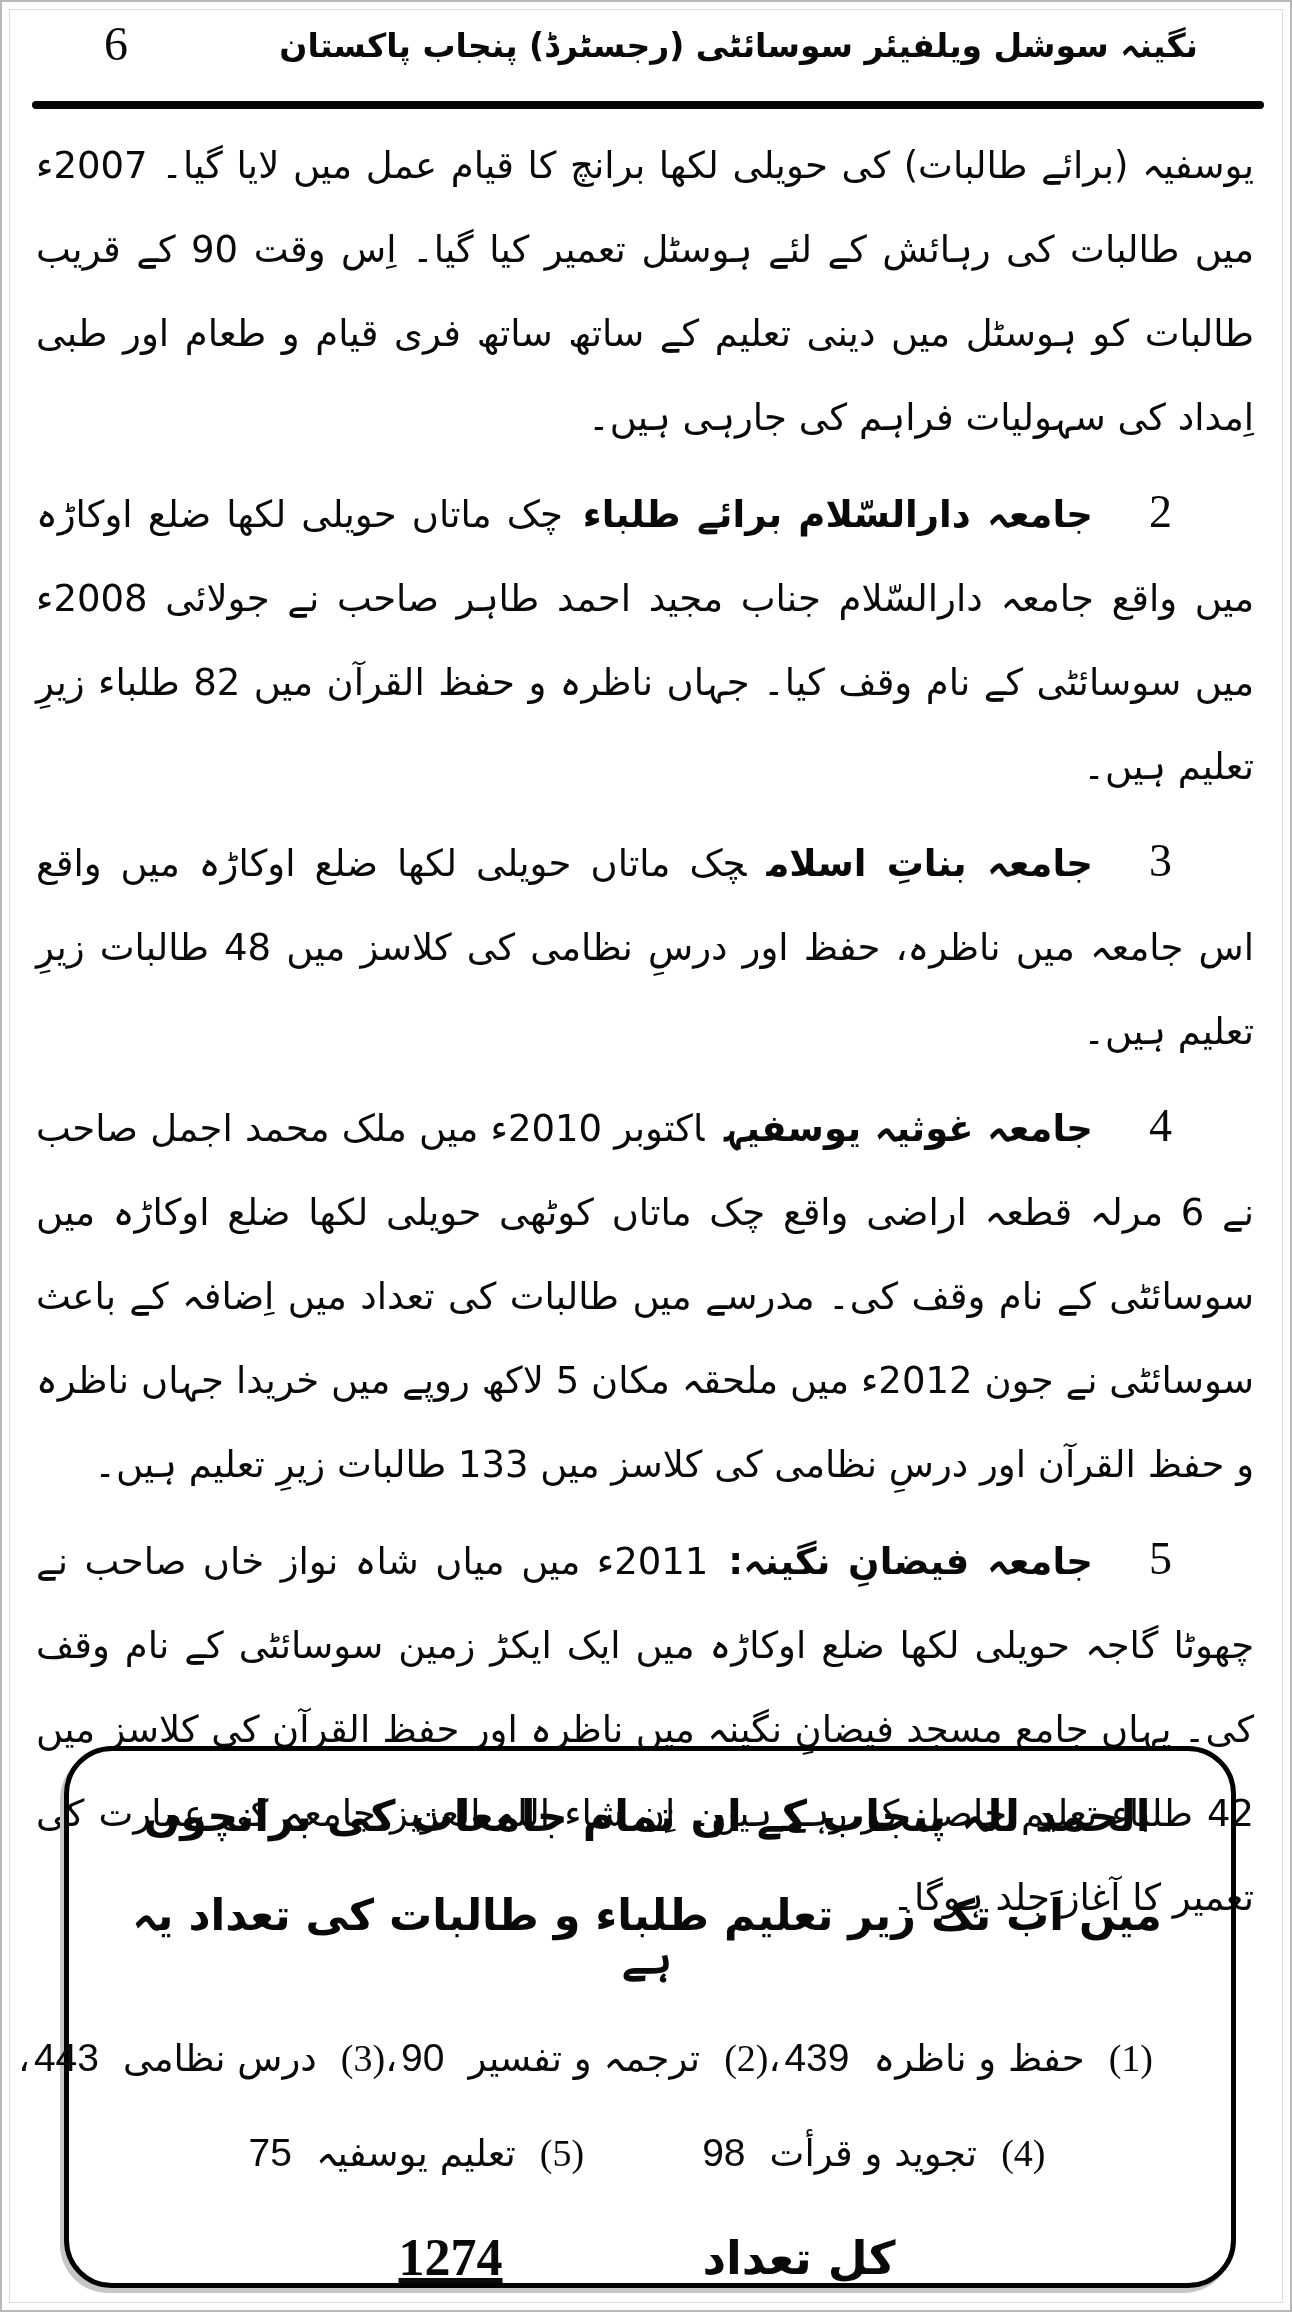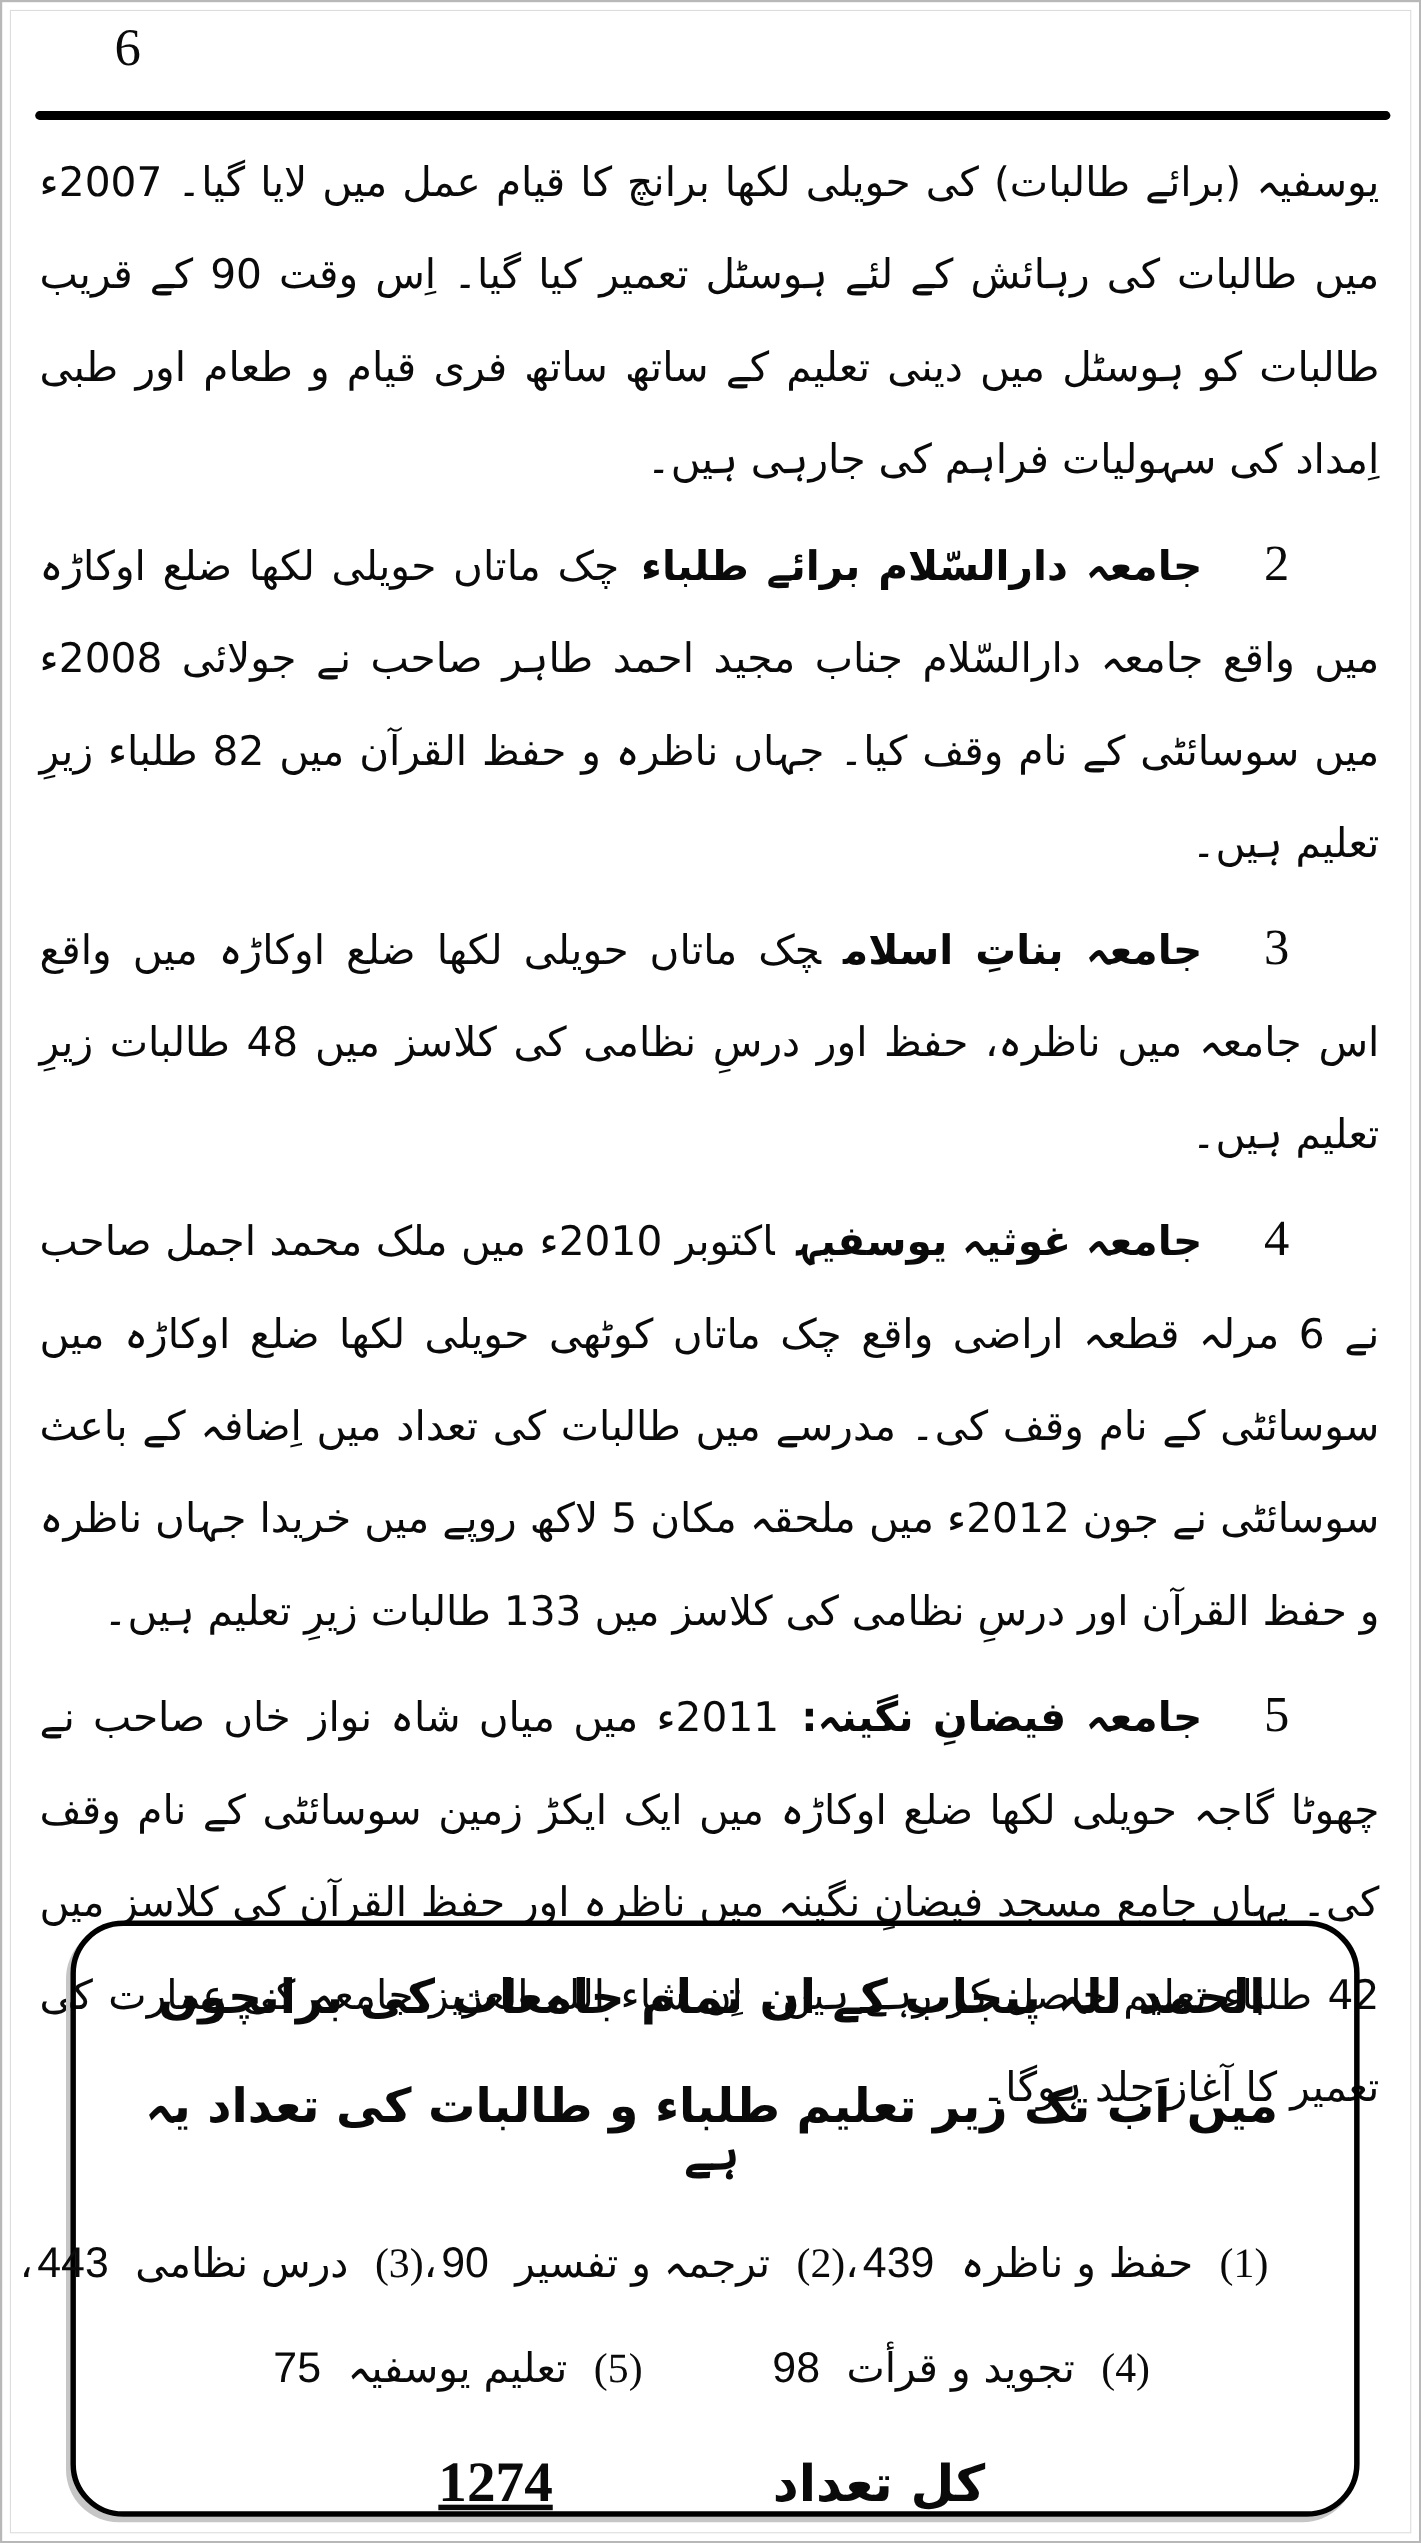--- a/index.html
+++ b/index.html
@@ -90,20 +90,21 @@
     font-size:52px; font-weight:bold; line-height:1;text-decoration:underline;
   }
 </style>
 </head>
 <body>
 
 <div class="page">
   <div class="page-inner-edge"></div>
 
   <div class="page-number">6</div>
+  <div class="header-title">نگینہ سوشل ویلفیئر سوسائٹی (رجسٹرڈ) پنجاب پاکستان</div>
   <div class="header-rule"></div>
 
   <div class="body-text">
     <p><span>یوسفیہ (برائے طالبات) کی حویلی لکھا برانچ کا قیام عمل میں لایا گیا۔ 2007ء میں طالبات کی رہائش کے لئے ہوسٹل تعمیر کیا گیا۔ اِس وقت 90 کے قریب طالبات کو ہوسٹل میں دینی تعلیم کے ساتھ ساتھ فری قیام و طعام اور طبی اِمداد کی سہولیات فراہم کی جارہی ہیں۔</span></p>
 
     <p><span class="item-num">2</span><span class="item-heading">جامعہ دارالسّلام برائے طلباء</span><span>چک ماتاں حویلی لکھا ضلع اوکاڑہ میں واقع جامعہ دارالسّلام جناب مجید احمد طاہر صاحب نے جولائی 2008ء میں سوسائٹی کے نام وقف کیا۔ جہاں ناظرہ و حفظ القرآن میں 82 طلباء زیرِ تعلیم ہیں۔</span></p>
 
     <p><span class="item-num">3</span><span class="item-heading">جامعہ بناتِ اسلام</span><span>چک ماتاں حویلی لکھا ضلع اوکاڑہ میں واقع اس جامعہ میں ناظرہ، حفظ اور درسِ نظامی کی کلاسز میں 48 طالبات زیرِ تعلیم ہیں۔</span></p>
 
     <p><span class="item-num">4</span><span class="item-heading">جامعہ غوثیہ یوسفیہ</span><span>اکتوبر 2010ء میں ملک محمد اجمل صاحب نے 6 مرلہ قطعہ اراضی واقع چک ماتاں کوٹھی حویلی لکھا ضلع اوکاڑہ میں سوسائٹی کے نام وقف کی۔ مدرسے میں طالبات کی تعداد میں اِضافہ کے باعث سوسائٹی نے جون 2012ء میں ملحقہ مکان 5 لاکھ روپے میں خریدا جہاں ناظرہ و حفظ القرآن اور درسِ نظامی کی کلاسز میں 133 طالبات زیرِ تعلیم ہیں۔</span></p>

